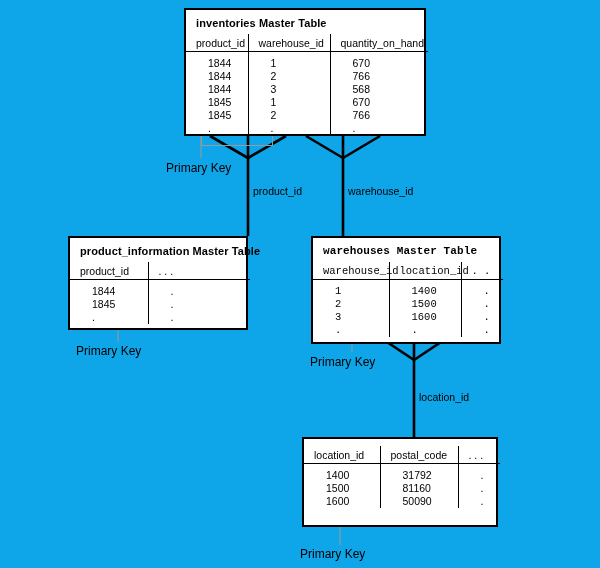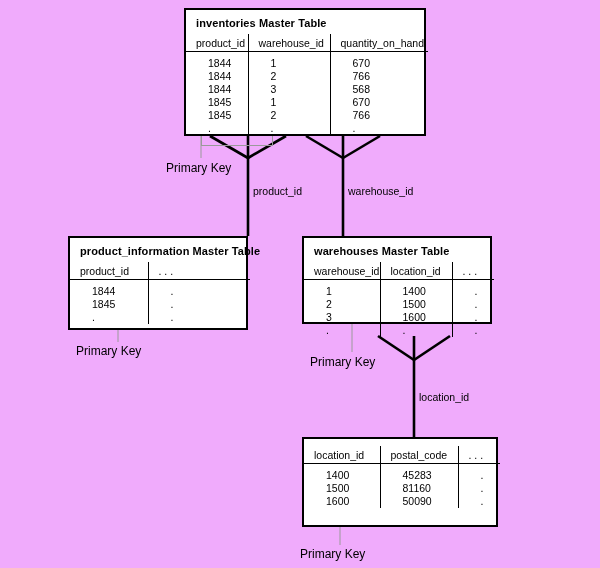--- a/index.html
+++ b/index.html
@@ -4,21 +4,21 @@
 <style>
   html, body {
     margin: 0;
     padding: 0;
     background: #ffffff;
   }
   #canvas {
     position: relative;
     width: 600px;
     height: 568px;
-    background: #f0abfc;
+    background: #0ea5e9;
     font-family: "Liberation Sans", sans-serif;
     overflow: hidden;
   }
   svg.lines {
     position: absolute;
     left: 0;
     top: 0;
     width: 600px;
     height: 568px;
     pointer-events: none;
@@ -204,21 +204,21 @@
           <td class="sep">.</td>
         </tr>
         <tr>
           <td>.</td>
           <td class="sep">.</td>
         </tr>
       </tbody>
     </table>
   </div>
 
-  <div class="table-box" style="left:302px; top:236px; width:190px; height:88px;">
+  <div class="table-box" style="left:311px; top:236px; width:190px; height:108px;font-family:Liberation Mono, monospace;">
     <div class="tbl-title">warehouses Master Table</div>
     <table class="grid">
       <colgroup>
           <col style="width:76px">
           <col style="width:72px">
           <col style="width:42px">
         </colgroup>
       <thead>
         <tr>
           <th>warehouse_id</th>
@@ -271,21 +271,21 @@
         </tr>
       </thead>
       <tbody>
         <tr class="spacer">
             <td></td>
             <td class="sep"></td>
             <td class="sep"></td>
           </tr>
         <tr>
           <td>1400</td>
-          <td class="sep">45283</td>
+          <td class="sep">31792</td>
           <td class="sep">.</td>
         </tr>
         <tr>
           <td>1500</td>
           <td class="sep">81160</td>
           <td class="sep">.</td>
         </tr>
         <tr>
           <td>1600</td>
           <td class="sep">50090</td>

